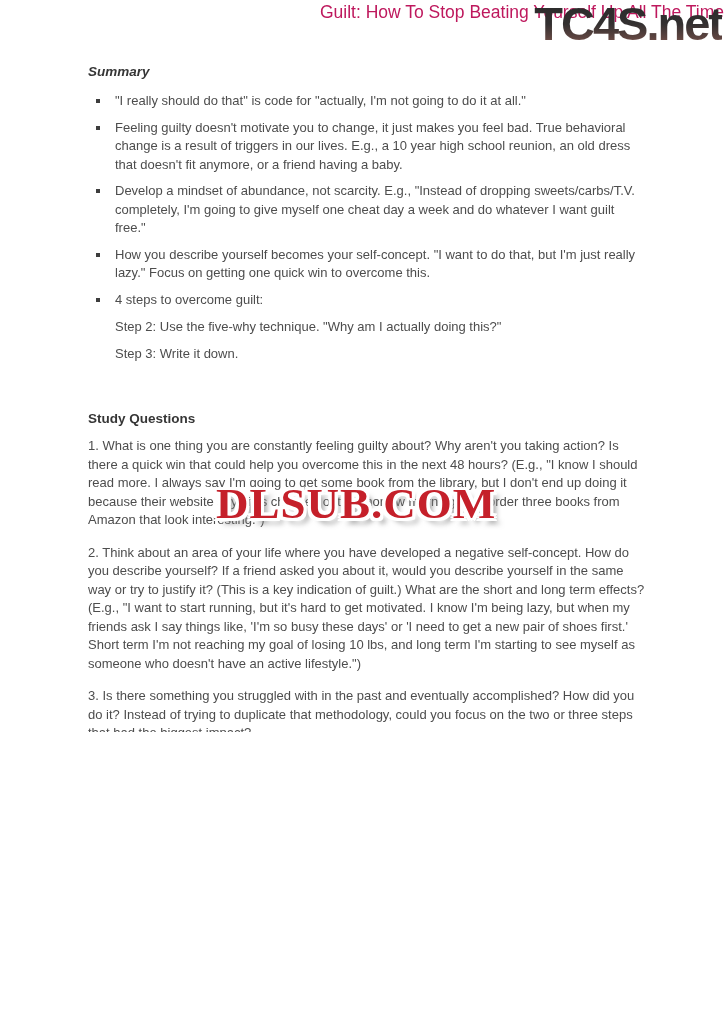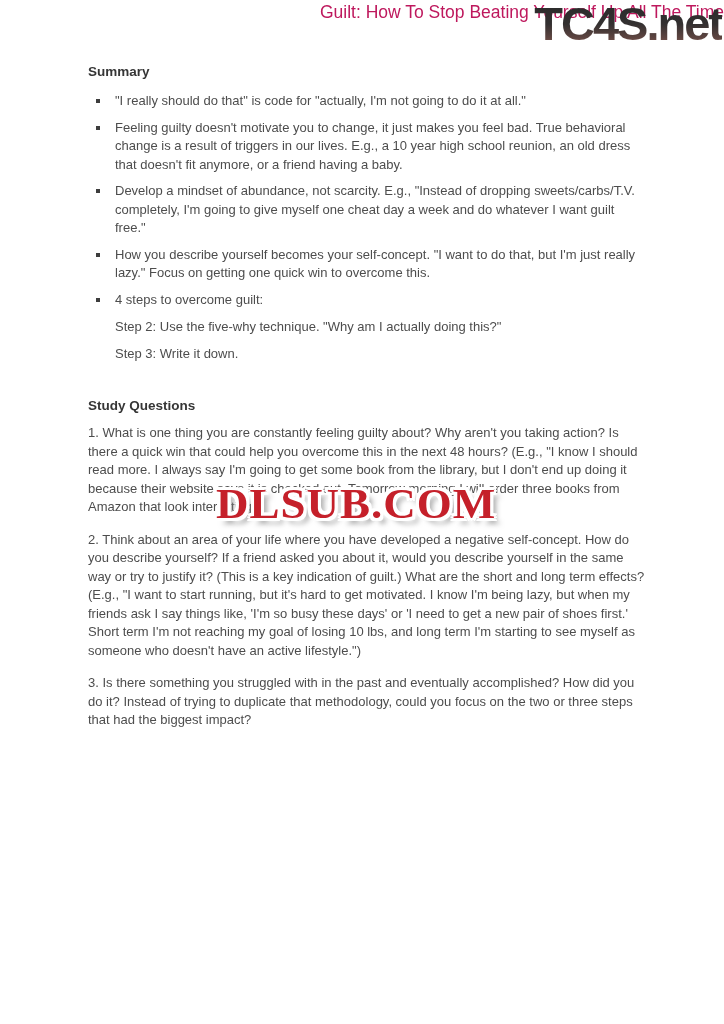--- a/index.html
+++ b/index.html
@@ -46,21 +46,21 @@
     font-size: 13px;
     line-height: 18.5px;
   }
   .section-heading {
     margin: 0;
     font-size: 13.5px;
     font-weight: 700;
     line-height: 19px;
     color: #363636;
   }
-  .summary-heading { margin-top: 38px; }
+  .summary-heading { margin-top: 38px; font-style: italic; }
 
   
   .bullets {
     list-style: none;
     margin: 11px 0 0 0;
     padding: 0;
   }
   .bullets li {
     display: flex;
     align-items: flex-start;
@@ -77,21 +77,21 @@
     left: 8px;
     top: 7px;
     width: 4px;
     height: 4px;
     background: #3d3d3d;
   }
   .btext { flex: 1; }
   .step { margin: 8.5px 0 0 0; }
 
   
-  .sq-heading { margin-top: 33px; margin-bottom: 7px; }
+  .sq-heading { margin-top: 46px; margin-bottom: 7px; }
   .question { margin: 9px 0 14px 0; }
 
   
   .dlsub {
     position: absolute;
     left: 216px;
     top: 482px;
     font-family: "Liberation Serif", serif;
     font-weight: 700;
     font-size: 45px;

